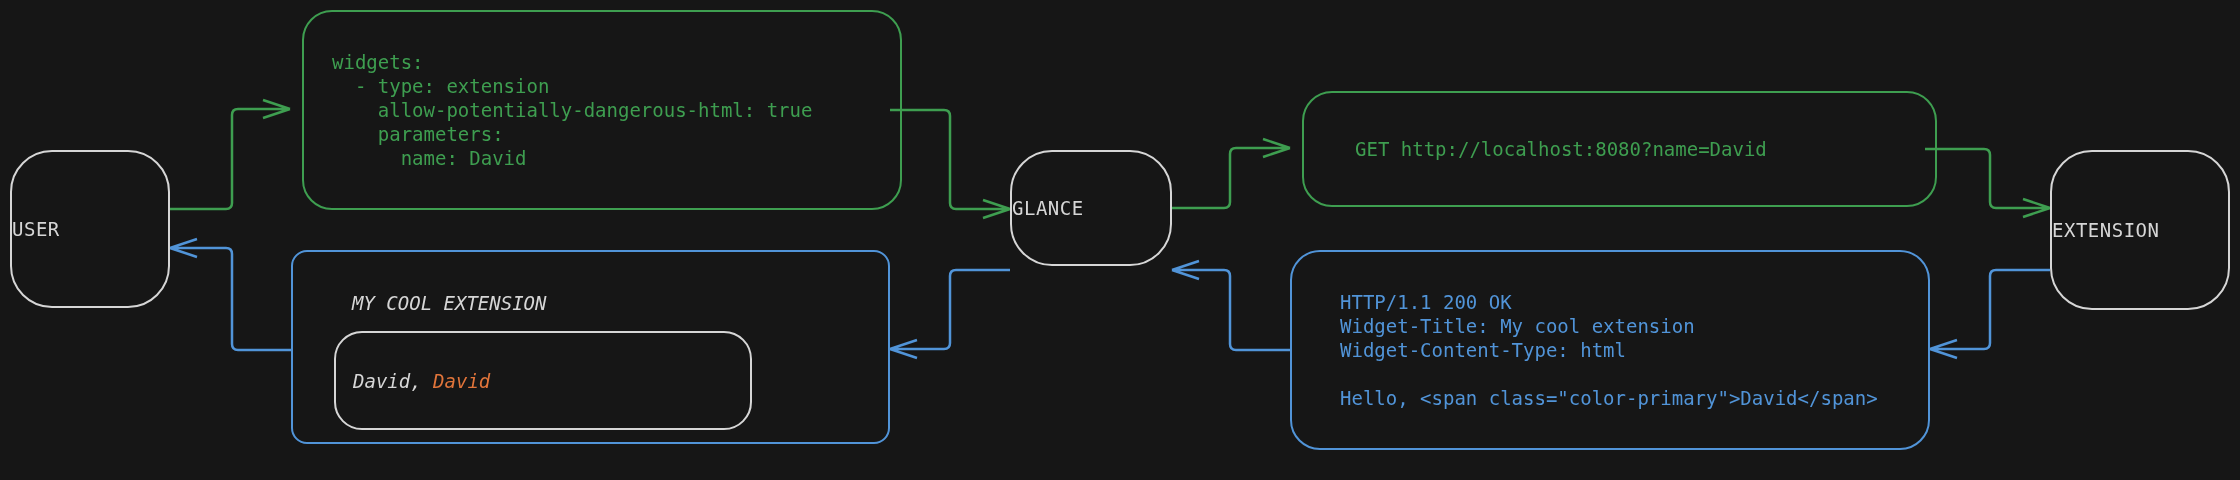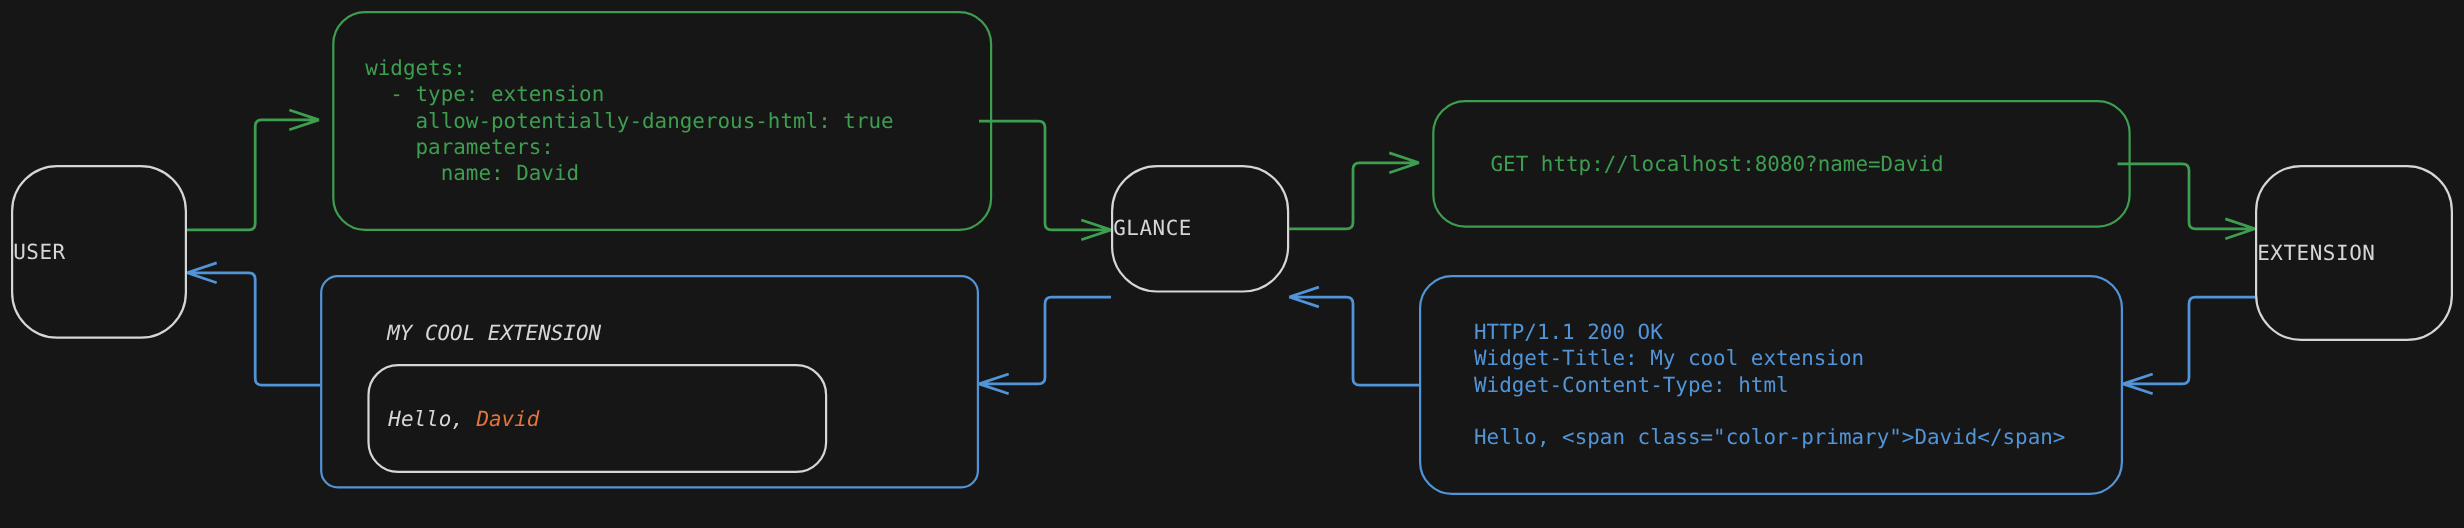--- a/index.html
+++ b/index.html
@@ -129,18 +129,18 @@
     <div class="code-line">HTTP/1.1 200 OK</div>
     <div class="code-line">Widget-Title: My cool extension</div>
     <div class="code-line">Widget-Content-Type: html</div>
     <div class="code-line"></div>
     <div class="code-line">Hello, &lt;span class="color-primary"&gt;David&lt;/span&gt;</div>
   </div>
 
   <div class="widget-box">
     <div class="widget-title">MY COOL EXTENSION</div>
     <div class="hello-box">
-      <span class="hello-text">Hello, </span>
+      <span class="hello-text">David, </span>
         <span class="hello-text hello-name">David</span>
     </div>
   </div>
 
 </div>
 
 </body></html>

